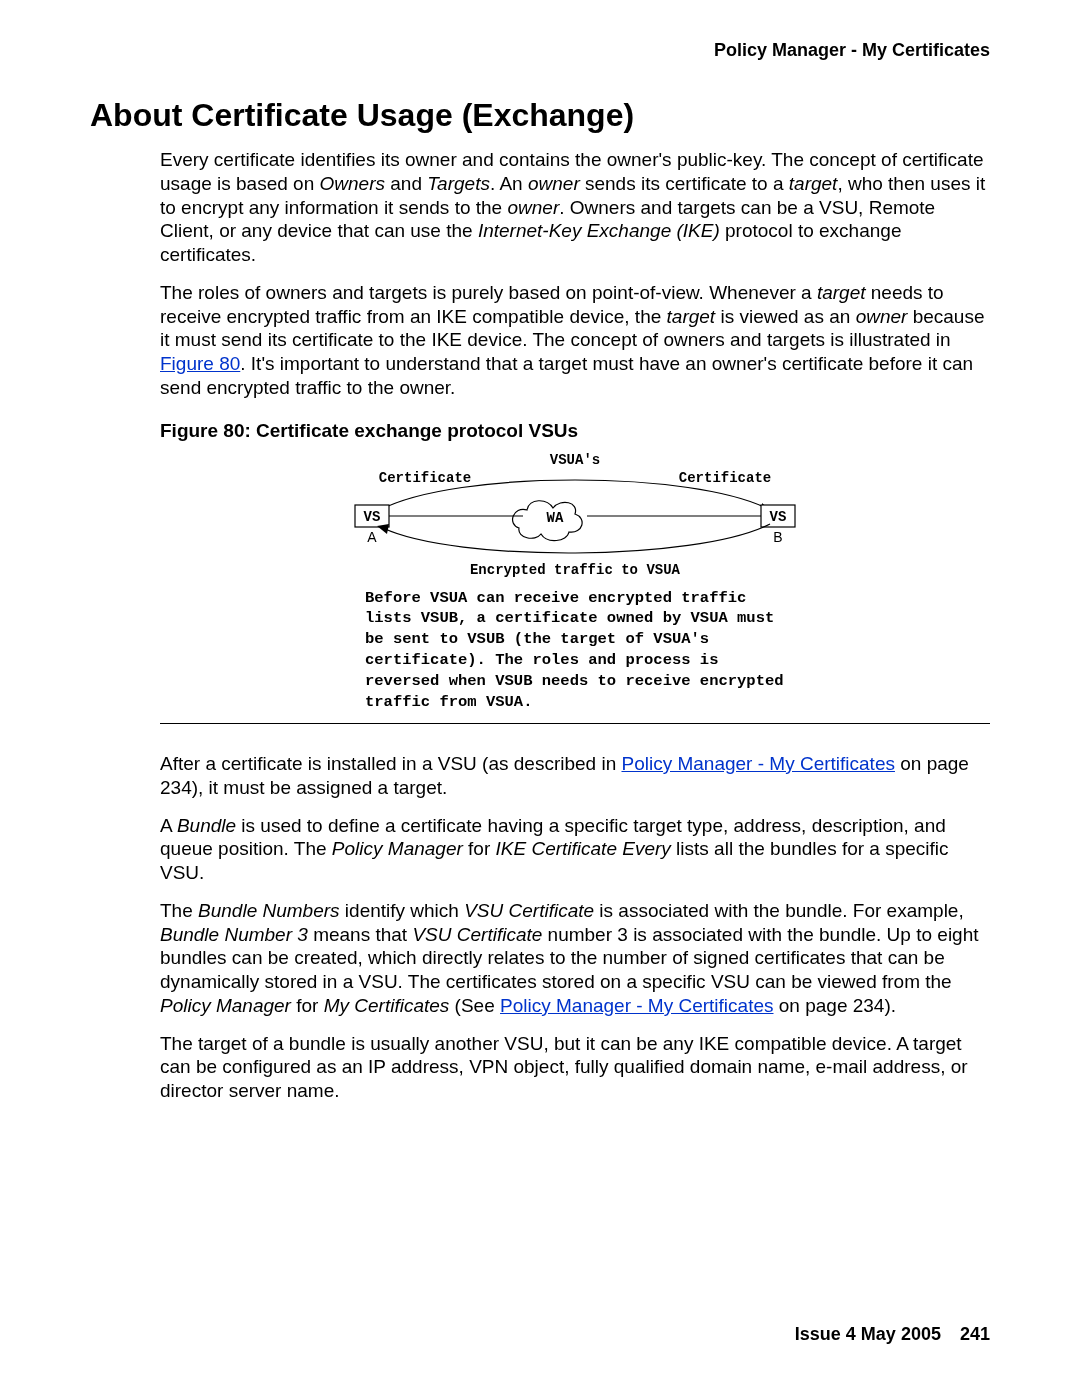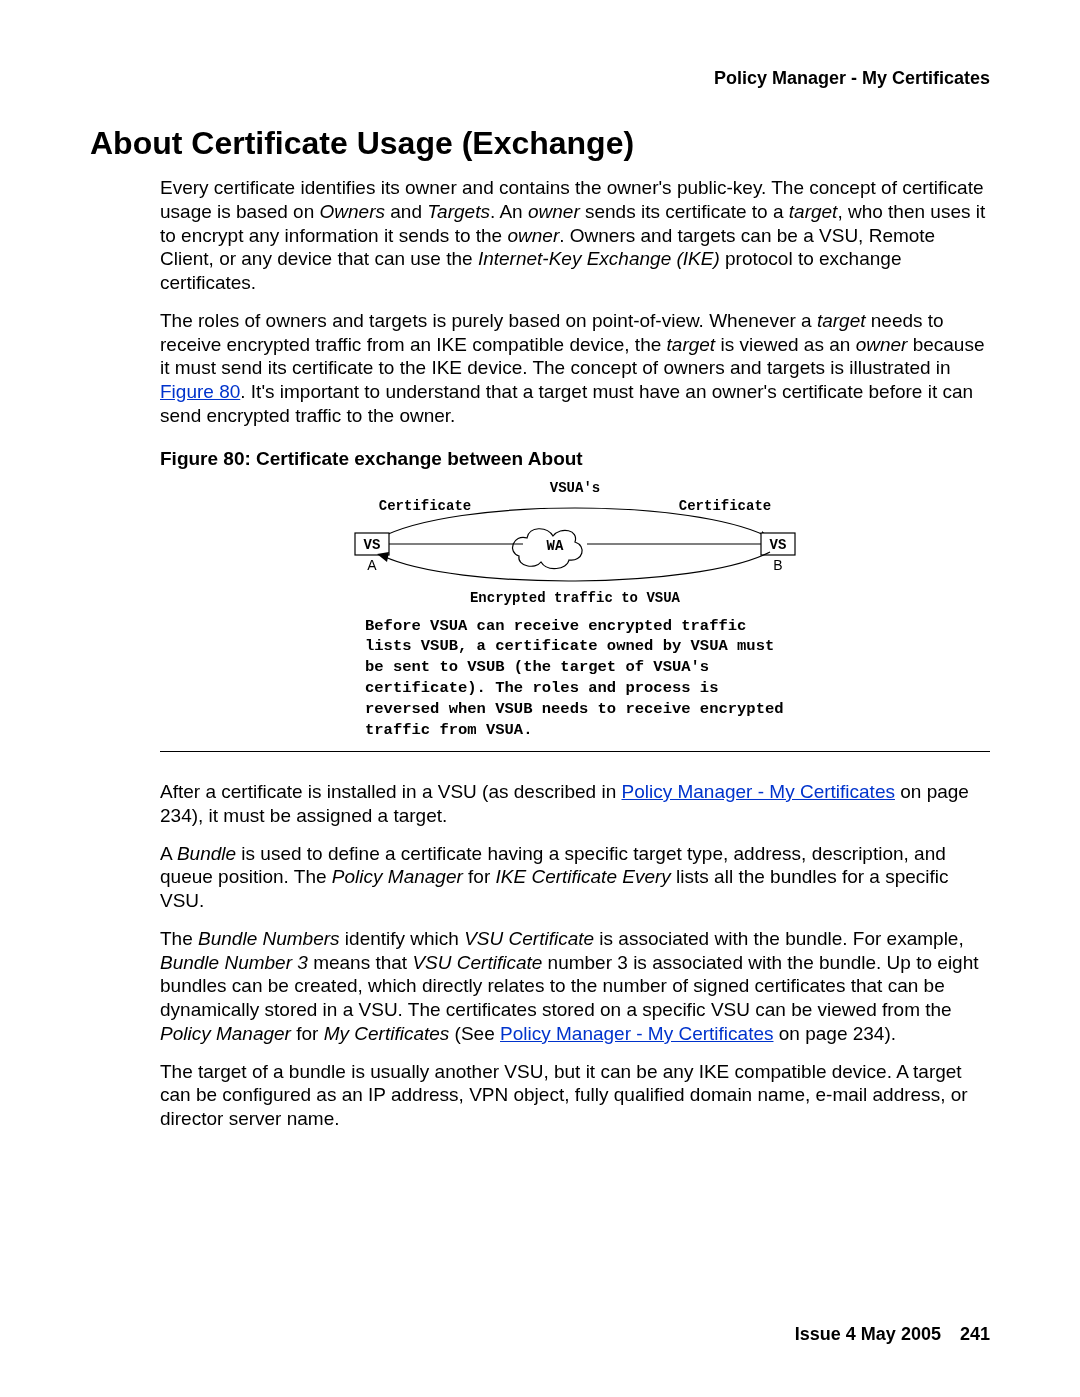--- a/index.html
+++ b/index.html
@@ -8,21 +8,21 @@
     padding: 0;
     background: #fff;
     font-family: Arial, Helvetica, sans-serif;
     color: #000;
   }
   .page {
     width: 1080px;
     height: 1397px;
     position: relative;
     box-sizing: border-box;
-    padding: 68px 90px 0 90px;
+    padding: 40px 90px 0 90px;
   }
   .running-header {
     text-align: right;
     font-weight: bold;
     font-size: 18px;
     margin-bottom: 36px;
   }
   h2.section {
     font-size: 32px;
     font-weight: bold;
@@ -96,21 +96,21 @@
 
   <div class="body-indent">
     <p class="body">
       <span>Every certificate identifies its owner and contains the owner's public-key. The concept of certificate usage is based on </span><span class="italic">Owners</span><span> and </span><span class="italic">Targets</span><span>. An </span><span class="italic">owner</span><span> sends its certificate to a </span><span class="italic">target</span><span>, who then uses it to encrypt any information it sends to the </span><span class="italic">owner</span><span>. Owners and targets can be a VSU, Remote Client, or any device that can use the </span><span class="italic">Internet-Key Exchange (IKE)</span><span> protocol to exchange certificates.</span>
     </p>
 
     <p class="body">
       <span>The roles of owners and targets is purely based on point-of-view. Whenever a </span><span class="italic">target</span><span> needs to receive encrypted traffic from an IKE compatible device, the </span><span class="italic">target</span><span> is viewed as an </span><span class="italic">owner</span><span> because it must send its certificate to the IKE device. The concept of owners and targets is illustrated in </span><a class="link" href="#">Figure 80</a><span>. It's important to understand that a target must have an owner's certificate before it can send encrypted traffic to the owner.</span>
     </p>
 
-    <div class="fig-title">Figure 80: Certificate exchange between About</div>
+    <div class="fig-title">Figure 80: Certificate exchange protocol VSUs</div>
 
     <div class="figure-wrap">
       <svg class="figure-svg" width="520" height="130" viewBox="0 0 520 130">
 
         <text x="260" y="14" text-anchor="middle" class="svg-label">VSUA's</text>
         <text x="110" y="32" text-anchor="middle" class="svg-label">Certificate</text>
         <text x="410" y="32" text-anchor="middle" class="svg-label">Certificate</text>
 
         <path d="M 65 60 C 140 20, 380 20, 455 60" stroke="#000" fill="none" stroke-width="1.2"></path>
         <polygon points="455,60 447,53 447,61" fill="#000"></polygon>

